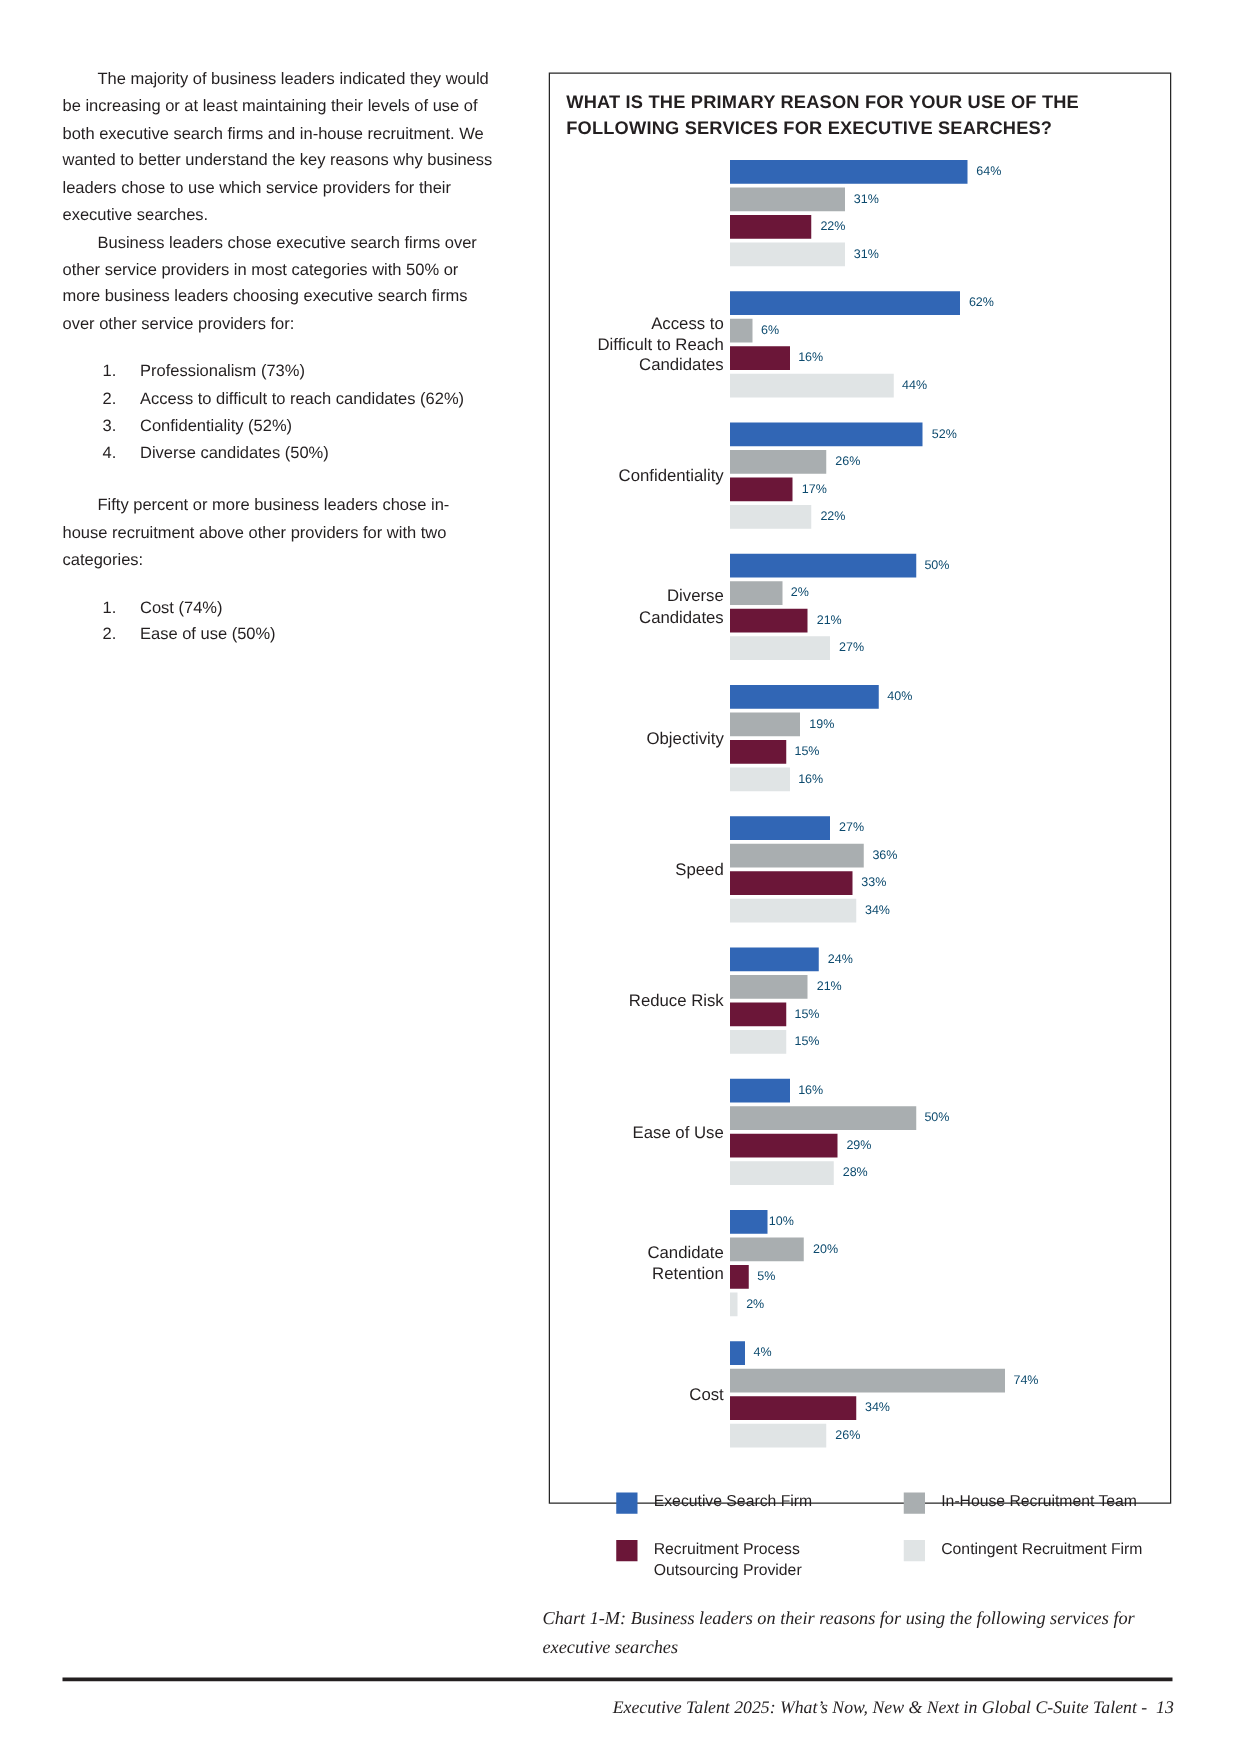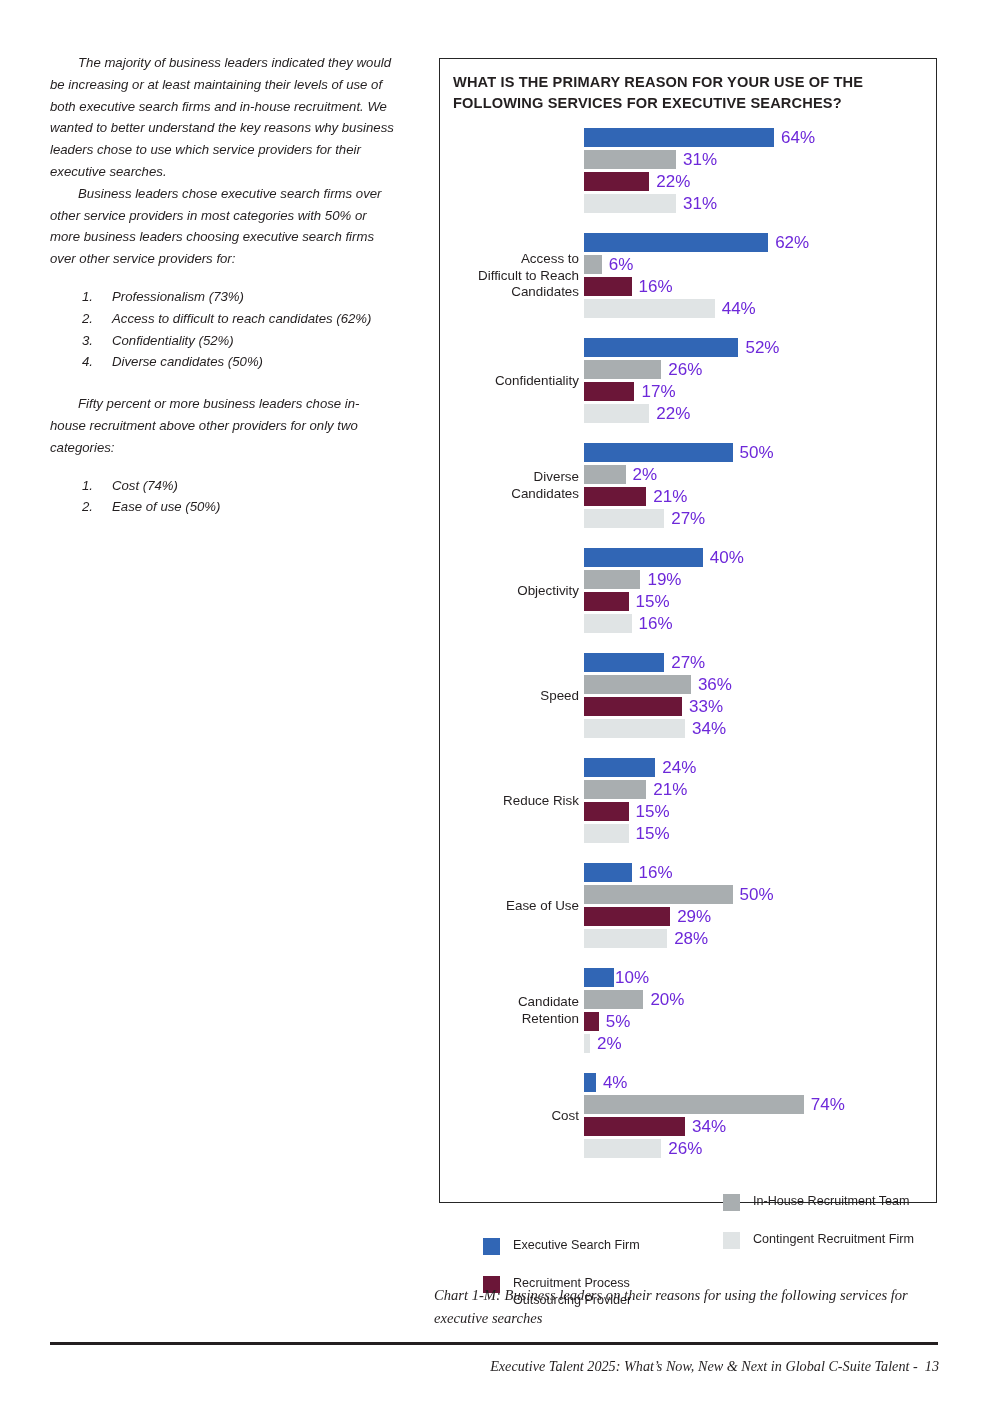--- a/index.html
+++ b/index.html
@@ -15,21 +15,20 @@
     color: #231f20;
     overflow: hidden;
   }
 
   
   .text-column {
     position: absolute;
     left: 50px;
     top: 52px;
     width: 345px;
-    font-style: italic;
   }
   .body-para {
     font-family: "Liberation Sans", sans-serif;
     font-size: 13.2px;
     line-height: 21.8px;
     color: #231f20;
     text-indent: 28px;
     margin: 0 0 0 0;
     text-align: left;
   }
@@ -124,44 +123,44 @@
     height: 19px;
   }
   .bar.c0 { background: #3166b5; }
   .bar.c1 { background: #a9aeb0; }
   .bar.c2 { background: #6b1638; }
   .bar.c3 { background: #e0e4e5; }
   .bar-value {
     position: absolute;
     top: 1px;
     font-family: "Liberation Sans", sans-serif;
-    font-size: 17px;
+    font-size: 10px;
     line-height: 18px;
-    color: #6d28d9;
+    color: #0c4a6e;
     white-space: nowrap;
   }
 
   
   .legend {
     position: absolute;
     left: 35px;
     top: 1134px;
     width: 440px;
   }
   .legend-row {
     position: relative;
     height: 38px;
   }
   .legend-item {
     position: absolute;
     top: 0;
     display: flex;
     align-items: flex-start;
   }
-  .legend-item.col-a { left: 8px; margin-top: 44px; }
+  .legend-item.col-a { left: 18px; }
   .legend-item.col-b { left: 248px; }
   .legend-swatch {
     width: 17px;
     height: 17px;
     flex: 0 0 17px;
     margin-top: 1px;
   }
   .legend-swatch.c0 { background: #3166b5; }
   .legend-swatch.c1 { background: #a9aeb0; }
   .legend-swatch.c2 { background: #6b1638; }
@@ -230,21 +229,21 @@
       <span>Confidentiality (52%)</span>
     </li>
     <li>
       <span class="num">4.</span>
       <span>Diverse candidates (50%)</span>
     </li>
   </ol>
 
   <div class="spacer-20"></div>
 
-  <p class="body-para">Fifty percent or more business leaders chose in-house recruitment above other providers for only two categories:</p>
+  <p class="body-para">Fifty percent or more business leaders chose in-house recruitment above other providers for with two categories:</p>
 
   <ol class="num-list">
     <li>
       <span class="num">1.</span>
       <span>Cost (74%)</span>
     </li>
     <li>
       <span class="num">2.</span>
       <span>Ease of use (50%)</span>
     </li>

